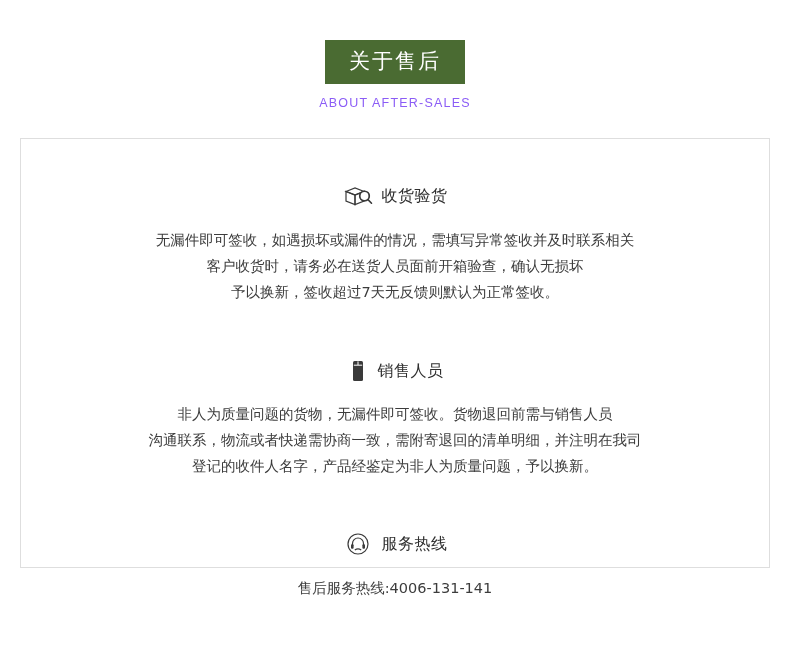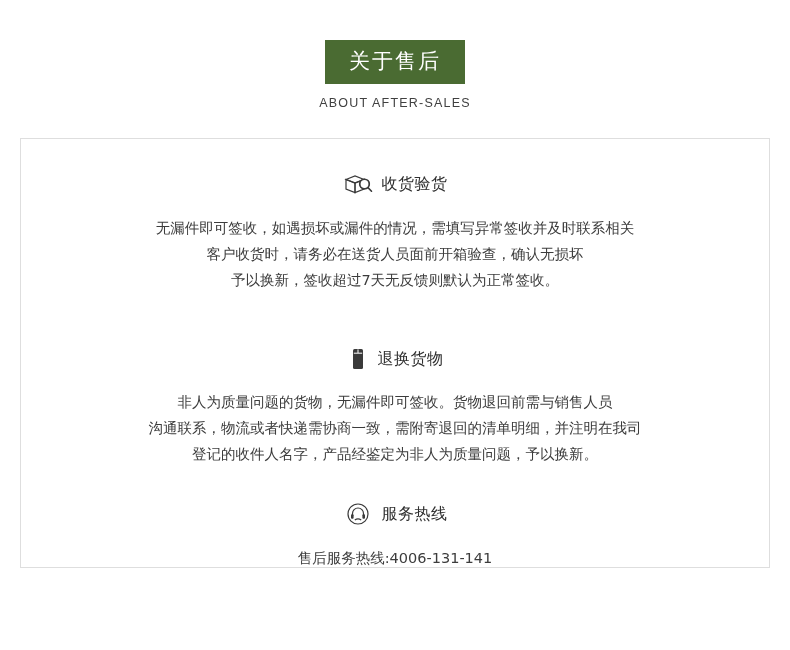--- a/index.html
+++ b/index.html
@@ -33,42 +33,42 @@
     font-size: 21px;
     letter-spacing: 2px;
     line-height: 1;
     padding: 11px 24px 12px 24px;
     font-family: "DejaVu Sans", sans-serif;
   }
   .subtitle {
     margin-top: 12px;
     font-size: 12.5px;
     letter-spacing: 1.2px;
-    color: #404040;
+    color: #8b5cf6;
     font-family: "Liberation Sans", sans-serif;
   }
 
   
   .panel {
     position: absolute;
     left: 20px;
     top: 138px;
     width: 750px;
     height: 430px;
     border: 1px solid #dedede;
     box-sizing: border-box;
     background: #ffffff;
   }
 
   .section {
     text-align: center;
   }
-  .sec-1 { margin-top: 30px; }
+  .sec-1 { margin-top: 42px; }
   .sec-2 { margin-top: 52px; }
-  .sec-3 { margin-top: 32px; }
+  .sec-3 { margin-top: 50px; }
 
   .sec-head {
     display: flex;
     align-items: center;
     justify-content: center;
     gap: 9px;
     margin-bottom: 16px;
   }
   .sec-head .icon {
     display: inline-flex;
@@ -139,21 +139,21 @@
 
     <div class="section sec-2">
       <div class="sec-head">
         <span class="icon small">
           <svg width="16" height="26" viewBox="0 0 16 26" fill="none" stroke="#3a3a3a" stroke-width="1.2">
             <rect x="3" y="3" width="10" height="20" rx="1.5" fill="#3a3a3a" stroke="none"></rect>
             <line x1="3.8" y1="7.2" x2="12.2" y2="7.2" stroke="#ffffff" stroke-width="1"></line>
             <line x1="8" y1="3.4" x2="8" y2="7.0" stroke="#ffffff" stroke-width="1"></line>
           </svg>
         </span>
-        <span class="sec-title">退换货物</span>
+        <span class="sec-title">销售人员</span>
       </div>
       <div class="sec-body">
         <p>非人为质量问题的货物，无漏件即可签收。货物退回前需与销售人员</p>
         <p>沟通联系，物流或者快递需协商一致，需附寄退回的清单明细，并注明在我司</p>
         <p>登记的收件人名字，产品经鉴定为非人为质量问题，予以换新。</p>
       </div>
     </div>
 
     <div class="section sec-3">
       <div class="sec-head">

